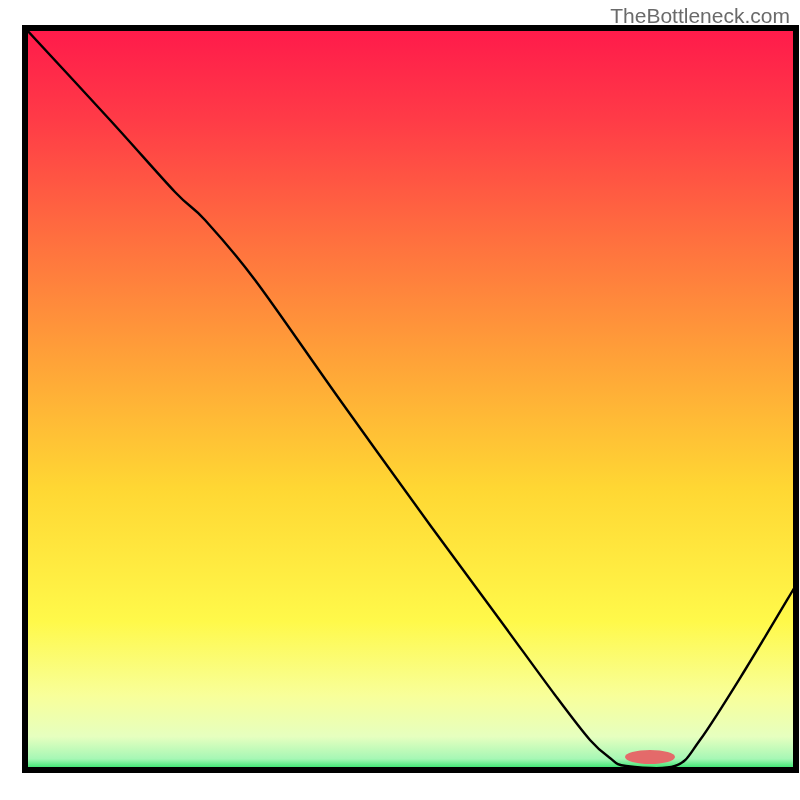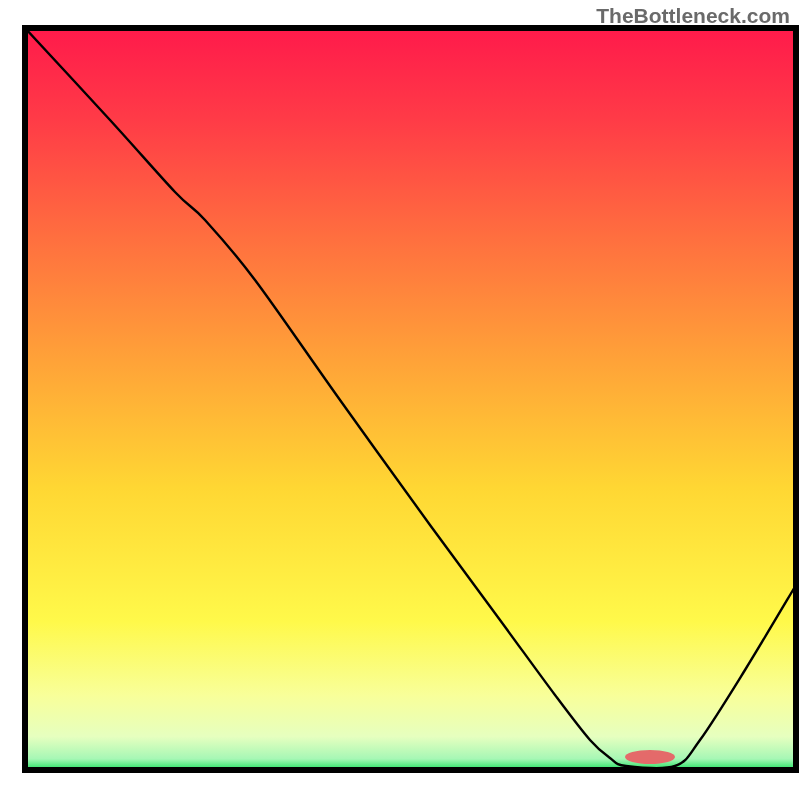--- a/index.html
+++ b/index.html
@@ -14,21 +14,21 @@
   .container {
     position: relative;
     width: 800px;
     height: 800px;
   }
   .attribution {
     position: absolute;
     top: 4px;
     right: 10px;
     font-size: 21px;
-    font-weight: 700;
+    font-weight: 400;
     color: #6a6a6a;
     letter-spacing: 0px;
   }
   svg.chart {
     position: absolute;
     left: 0;
     top: 0;
     width: 800px;
     height: 800px;
   }

